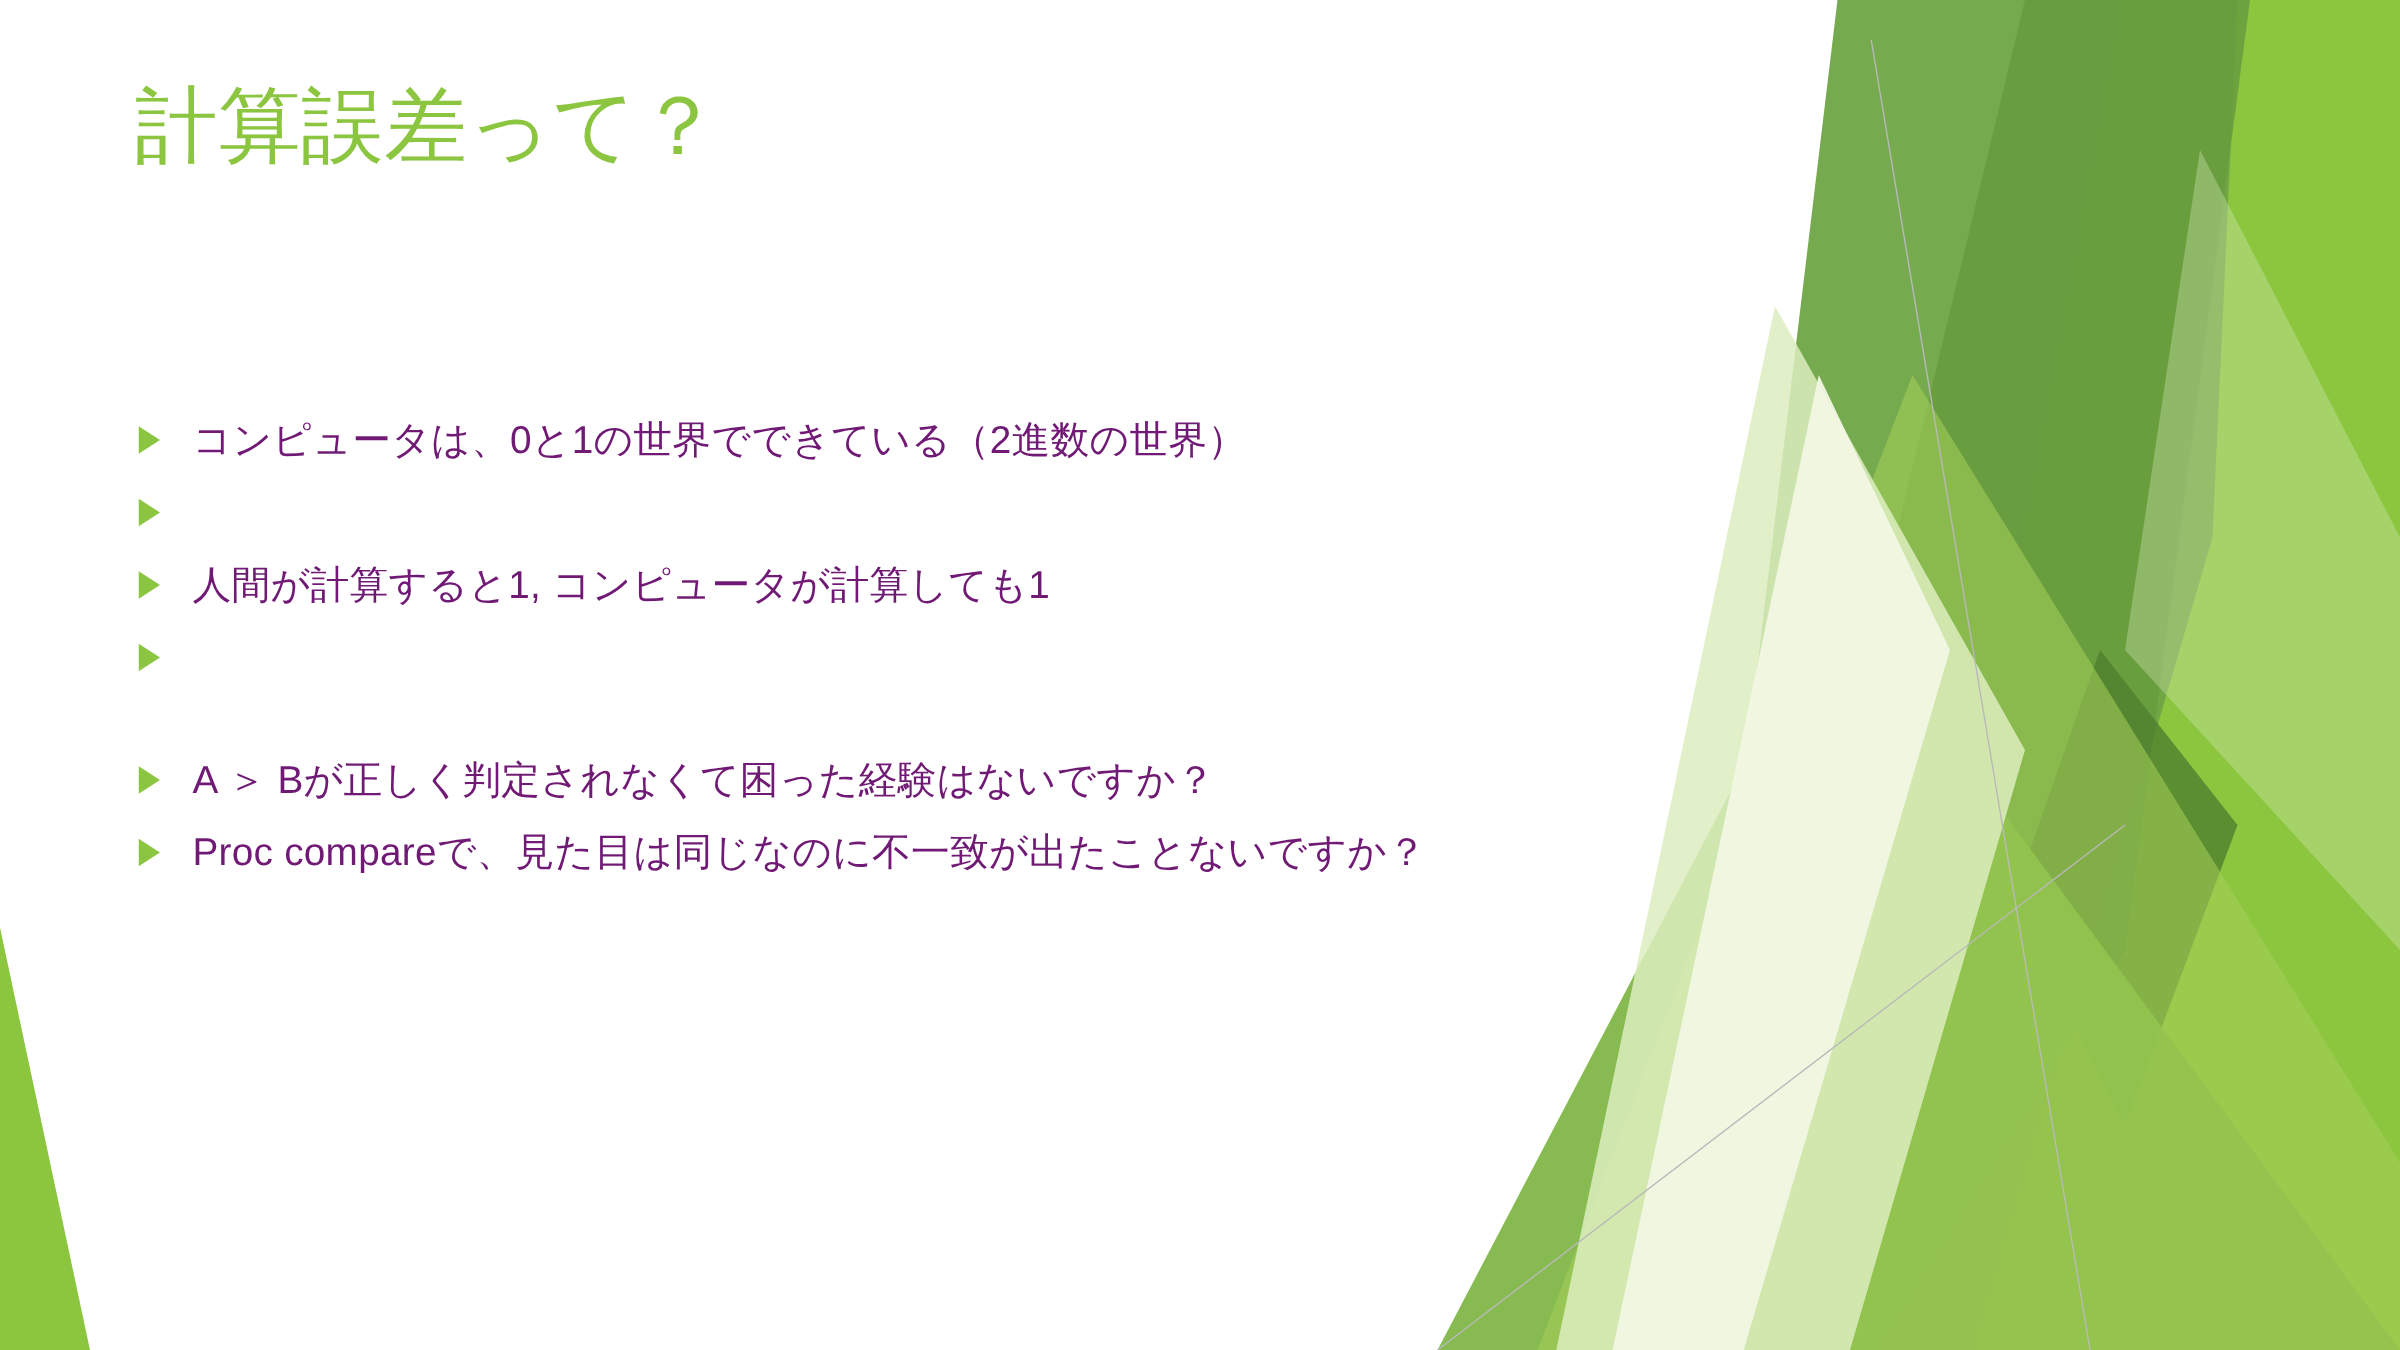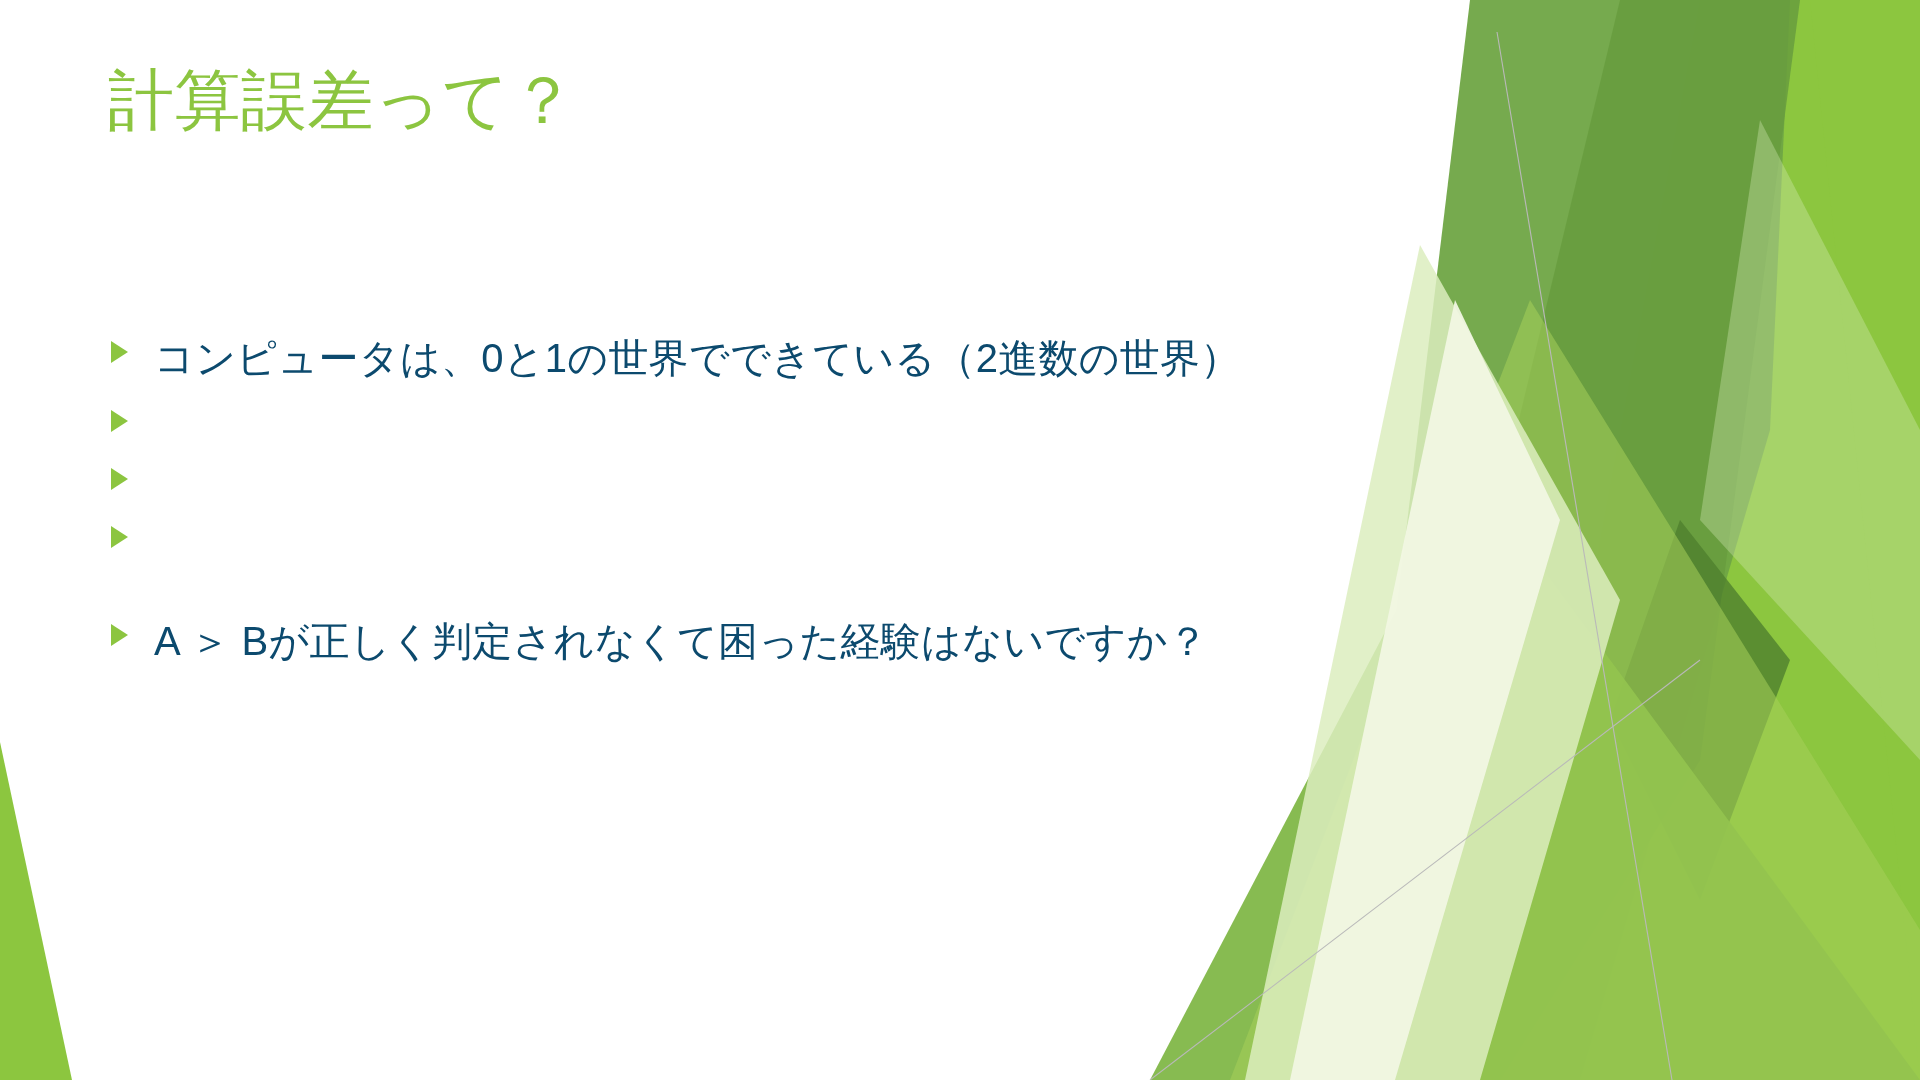--- a/index.html
+++ b/index.html
@@ -67,23 +67,23 @@
   .bullet-marker::before {
     content:"";
     position:absolute;
     left:3px; top:2px;
     width:0; height:0;
     border-top:11px solid transparent;
     border-bottom:11px solid transparent;
     border-left:17px solid #8CC540;
   }
   .bullet-text {
-    font-size:40px;
+    font-size:31px;
     line-height:1.42;
-    color:#0c4a6e;
+    color:#701a75;
     letter-spacing:0.2px;
     white-space:nowrap;
   }
 </style>
 </head>
 <body>
 
 <div id="slide">
 
   <svg id="facet-right" viewBox="0 0 1920 1080" preserveAspectRatio="none" aria-hidden="true">
@@ -126,27 +126,32 @@
       <span class="bullet-marker"></span>
       <span class="bullet-text">コンピュータは、0と1の世界でできている（2進数の世界）</span>
     </div>
 
     <div class="bullet-row">
       <span class="bullet-marker"></span>
     </div>
 
     <div class="bullet-row">
       <span class="bullet-marker"></span>
+      <span class="bullet-text">人間が計算すると1, コンピュータが計算しても1</span>
     </div>
 
     <div class="bullet-row">
       <span class="bullet-marker"></span>
     </div>
 
     <div class="bullet-row spacer-before">
       <span class="bullet-marker"></span>
       <span class="bullet-text"> A ＞ Bが正しく判定されなくて困った経験はないですか？</span>
     </div>
 
+    <div class="bullet-row">
+      <span class="bullet-marker"></span>
+      <span class="bullet-text">Proc compareで、見た目は同じなのに不一致が出たことないですか？</span>
+    </div>
 
   </div>
 
 </div>
 
 </body></html>

